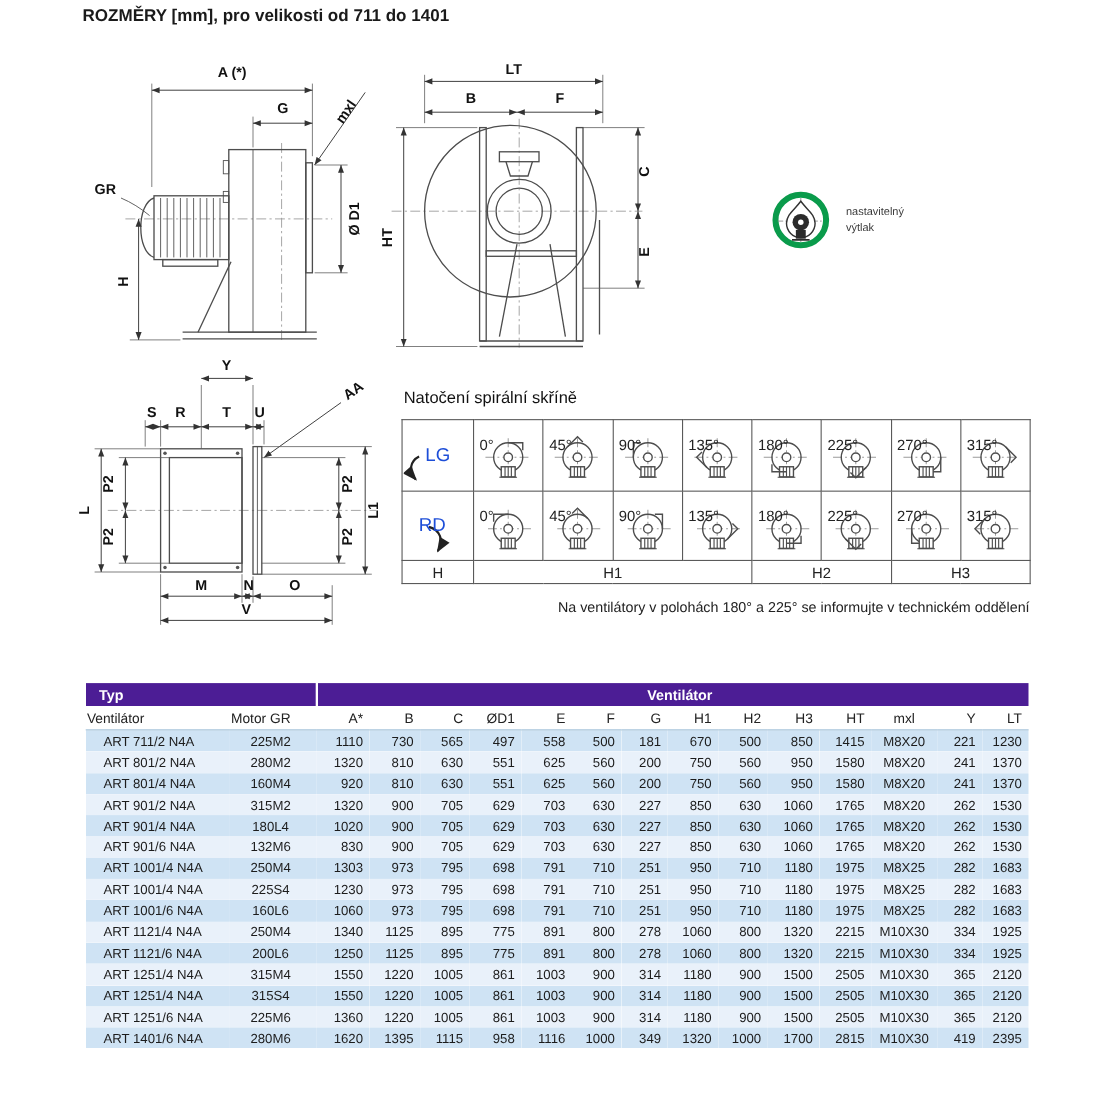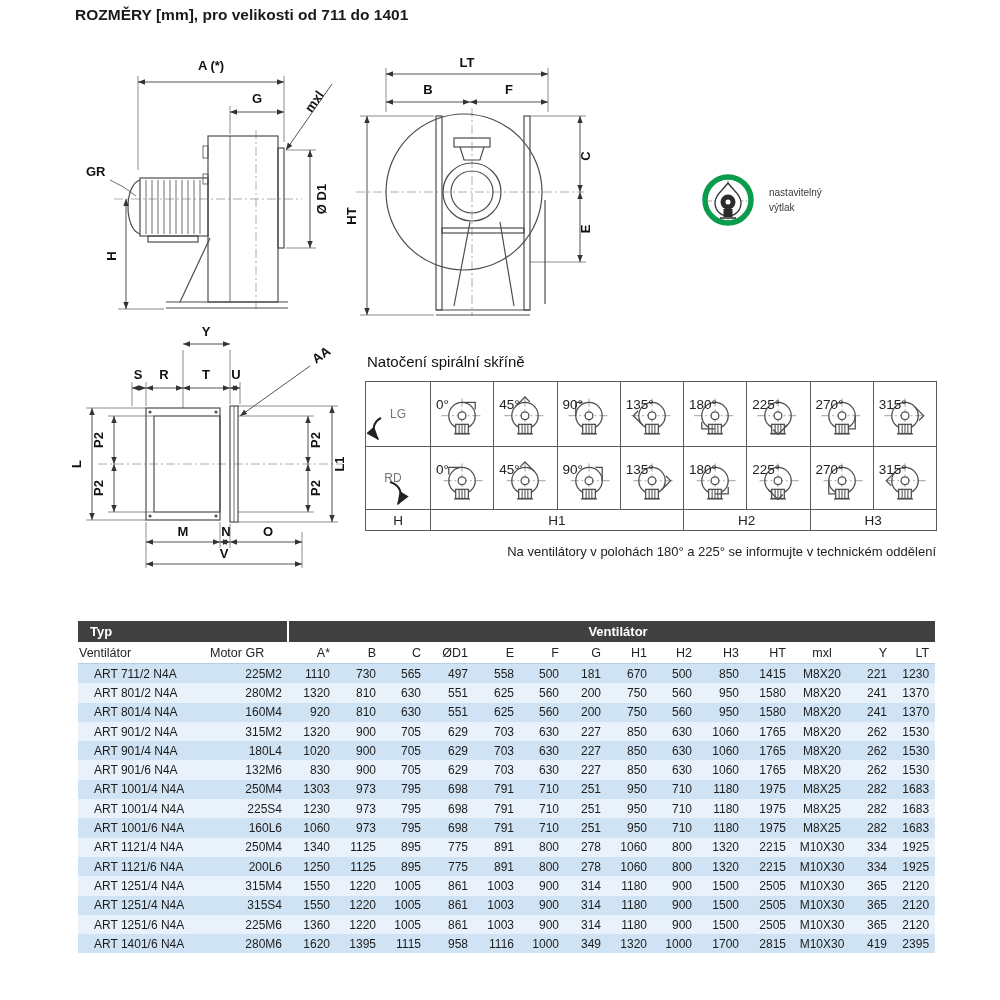--- a/index.html
+++ b/index.html
@@ -22,37 +22,37 @@
   .badge-text{font-size:10px;color:#3a3a3a;line-height:1.55;}
   
   .orient-heading{left:367px;top:353px;font-size:15px;color:#111;}
   .otable{left:365px;top:381px;border-collapse:collapse;table-layout:fixed;width:571px;background:#fff;}
   .otable td{border:1.4px solid #5a5a5a;padding:0;vertical-align:top;}
   .otable td.rot{vertical-align:middle;}
   .ocell{position:relative;height:100%;}
   .deg{position:absolute;top:2px;left:5px;font-size:13.5px;color:#222;}
   svg.op{display:block;margin:13px auto 2px auto;}
   .rotcell{position:relative;height:100%;display:flex;align-items:center;justify-content:center;}
-  .rotcell span{font-size:12px;color:#737373;position:relative;z-index:2;}
+  .rotcell span{font-size:17px;color:#1d4ed8;position:relative;z-index:2;}
   .rotcell svg{position:absolute;z-index:1;}
   .ofoot{height:20px;text-align:center;font-size:13.5px;color:#222;vertical-align:middle!important;}
   .note{left:365px;top:544px;width:571px;text-align:right;font-size:13px;color:#222;}
   
   .dtable{left:78px;top:621px;border-collapse:collapse;table-layout:fixed;width:857px;font-size:12px;}
   .dtable td,.dtable th{padding:0;font-weight:normal;white-space:nowrap;overflow:hidden;}
-  .dtable tr.band td{background:#404040;color:#fff;font-weight:bold;font-size:13px;height:21px;padding-left:12px;}
+  .dtable tr.band td{background:#4c1d95;color:#fff;font-weight:bold;font-size:13px;height:21px;padding-left:12px;}
   .dtable td.band-typ{text-align:left;padding-left:5px;border-right:2px solid #fff;}
   .dtable td.band-vent{text-align:center;}
   .dtable tr.sub th{color:#222;font-size:12.5px;height:21px;background:#fff;border-bottom:1px solid #b7cfe2;text-align:right;padding-right:6px;}
   .dtable tr.sub th.c1{text-align:left;padding-left:1px;}
   .dtable tr.sub th.c2{text-align:left;padding-left:1px;}
   .dtable tr.sub th.cm{text-align:center;padding-right:0;}
   .dtable tbody td{height:19.3px;text-align:right;padding-right:6px;color:#1c1c1c;}
   .dtable tbody td:first-child{text-align:left;padding-left:16px;}
-  .dtable tbody td:nth-child(2){text-align:right;padding-left:1px;margin-top:24px;}
+  .dtable tbody td:nth-child(2){text-align:center;padding-left:1px;margin-top:24px;}
   .dtable tbody td:nth-child(14){text-align:center;padding-right:0;}
   .dtable tbody tr:nth-child(odd){background:#cfe3f4;}
   .dtable tbody tr:nth-child(even){background:#e9f1fa;}
 </style>
 </head>
 <body>
 
 <svg width="0" height="0" style="position:absolute" aria-hidden="true">
   <defs>
     <g id="fg">

